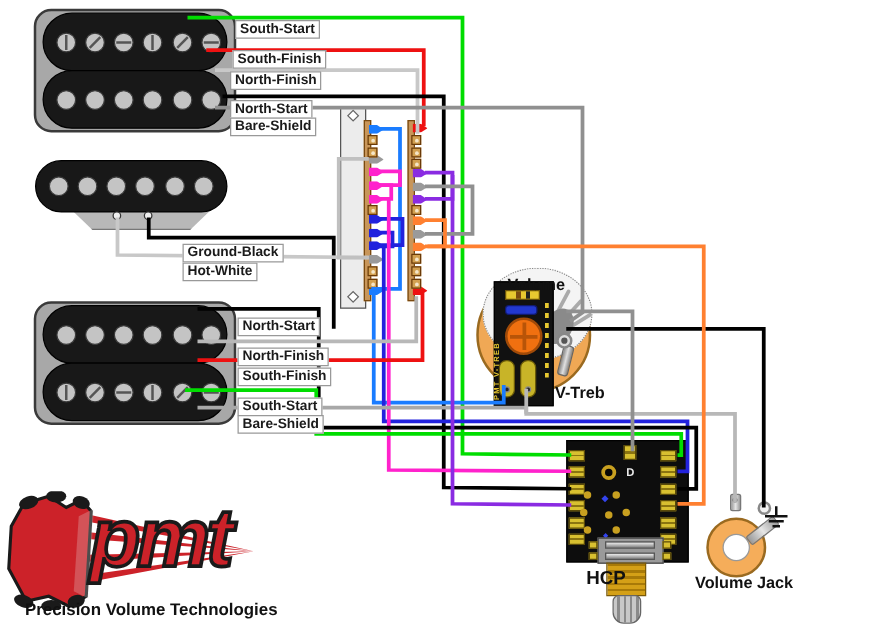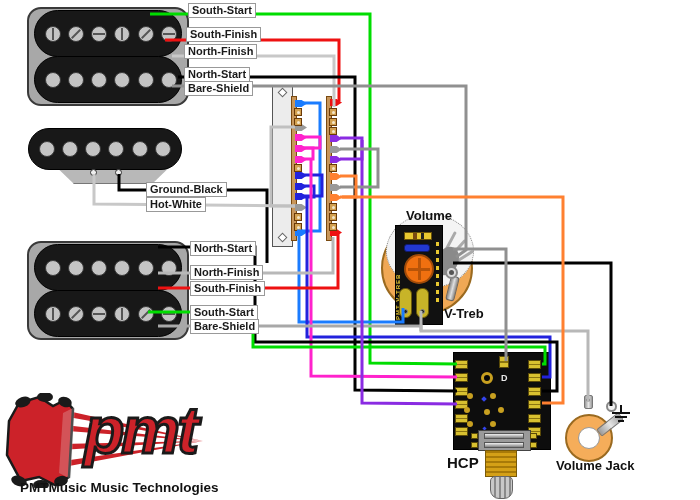--- a/index.html
+++ b/index.html
@@ -57,21 +57,21 @@
   .captext{color:#111;font-weight:700;white-space:nowrap;}
   #volume-label{font-size:13px;z-index:2;}
   #vtreb-label{font-size:13px;}
   #hcp-label{font-size:15px;}
   #jack-label{font-size:13px;}
   #hcp-d{color:#e8e8e8;font-size:9px;font-weight:700;}
   #website{font-size:15px;font-weight:700;color:#989898;}
   #tagline{font-size:13.5px;font-weight:700;color:#111;}
   #pmt-text{font-size:66px;font-weight:700;color:#cc2229;-webkit-text-stroke:3px #1a1a1a;letter-spacing:-3px;line-height:60px;font-style:italic;}
   #wirelayer{left:0;top:0;z-index:5;pointer-events:none;}
-  #labels-layer{left:0;top:1px;width:700px;height:376px;z-index:6;pointer-events:none;}
+  #labels-layer{left:0;top:14px;width:700px;height:376px;z-index:6;pointer-events:none;}
   #labels-layer .wlabel{pointer-events:auto;}
 </style>
 </head>
 <body>
 
 <div id="stage">
 
   <div class="hb-base" style="left:27px;top:7px;width:162px;height:99px;"></div>
   <div class="coil" style="left:34px;top:10px;width:148px;height:47px;">
       <div class="pole" style="left: 10px;">
@@ -201,21 +201,21 @@
       <div class="term" style="left: 329px; top: 213px;">
         <i></i>
       </div>
       <div class="term" style="left: 329px; top: 223px;">
         <i></i>
       </div>
     </div>
 
   <div class="pot-body" style="left:381px;top:222px;"></div>
   <div class="pot-face" style="left:386px;top:214px;"></div>
-  <div class="captext" id="volume-label" style="left:406px;top:208px;">Volume</div>
+  <div class="captext" id="volume-label" style="left:406px;top:220px;">Volume</div>
   <div class="spoke" style="left:447px;top:230px;transform:rotate(28deg);"></div>
   <div class="spoke" style="left:454px;top:236px;transform:rotate(42deg);"></div>
   <div class="spoke" style="left:459px;top:244px;transform:rotate(58deg);"></div>
   <div style="left:436px;top:246px;width:22px;height:30px;border-radius:50%;background:#8a8a8a;transform:rotate(28deg);"></div>
   <div class="pcb" style="left:395px;top:225px;width:48px;height:100px;"></div>
   <div class="resistor" style="left:404px;top:232px;width:28px;height:8px;"></div>
   <div class="cap" style="left:404px;top:244px;width:26px;height:8px;"></div>
   <div class="trimmer" style="left:404px;top:254px;">
       <span class="h"></span>
       <span class="v"></span>
@@ -263,21 +263,21 @@
   <div class="bluebit" style="left:483px;top:427px;width:3px;height:3px;"></div>
   <div class="hswitch" style="left:478px;top:430px;width:53px;height:21px;"></div>
   <div class="hslot" style="left:484px;top:433px;width:40px;height:6px;"></div>
   <div class="hslot" style="left:484px;top:442px;width:40px;height:6px;"></div>
   <div class="hnub" style="left:471px;top:433px;"></div>
   <div class="hnub" style="left:471px;top:442px;"></div>
   <div class="hnub" style="left:530px;top:433px;"></div>
   <div class="hnub" style="left:530px;top:442px;"></div>
   <div class="shaft" style="left:485px;top:450px;width:32px;height:27px;"></div>
   <div class="knob" style="left:490px;top:476px;width:23px;height:23px;"></div>
-  <div class="captext" id="hcp-label" style="left:447px;top:454px;">HCP</div>
+  <div class="captext" id="hcp-label" style="left:469px;top:454px;">HCP</div>
 
   <div class="donut" style="left:565px;top:414px;"></div>
   <div class="donut-in" style="left:578px;top:427px;"></div>
   <div class="jlug" style="left:596px;top:420px;width:28px;height:9px;transform:rotate(-38deg);"></div>
   <div class="jlug" style="left:584px;top:395px;width:9px;height:14px;"></div>
   <div style="left:586px;top:398px;width:4px;height:4px;border-radius:50%;background:#fff;border:1px solid #666;"></div>
   <div class="jring" style="left:606px;top:401px;"></div>
   <div class="gbar" style="left:612px;top:412px;width:18px;height:2px;"></div>
   <div class="gbar" style="left:615px;top:416px;width:12px;height:2px;"></div>
   <div class="gbar" style="left:618px;top:420px;width:6px;height:2px;"></div>
@@ -340,16 +340,16 @@
       <polygon points="4,28 14,10 34,4 48,13 60,7 68,16 64,84 50,92 34,84 16,88 2,62" fill="#cc2229" stroke="#1a1a1a" stroke-width="2.5"></polygon>
       <ellipse cx="18" cy="9" rx="8" ry="5" fill="#1a1a1a" transform="rotate(-20 18 9)"></ellipse>
       <ellipse cx="40" cy="4" rx="8" ry="5" fill="#1a1a1a"></ellipse>
       <ellipse cx="60" cy="9" rx="7" ry="5" fill="#1a1a1a" transform="rotate(20 60 9)"></ellipse>
       <ellipse cx="14" cy="88" rx="8" ry="5" fill="#1a1a1a" transform="rotate(20 14 88)"></ellipse>
       <ellipse cx="36" cy="92" rx="8" ry="5" fill="#1a1a1a"></ellipse>
       <ellipse cx="56" cy="88" rx="7" ry="5" fill="#1a1a1a" transform="rotate(-15 56 88)"></ellipse>
       <polygon points="58,20 70,14 66,86 54,80" fill="#e8e8e8" opacity="0.25"></polygon>
     </g>
   </svg>
-  <div id="pmt-text" style="left:84px;top:400px;font-style:italic;">pmt</div>
-  <div id="tagline" style="left:20px;top:480px;">PMTMusic Music Technologies</div>
+  <div id="pmt-text" style="left:72px;top:400px;font-style:italic;">pmt</div>
+  <div id="tagline" style="left:20px;top:480px;">Precision Volume Technologies</div>
 
 </div>
 
 </body></html>

